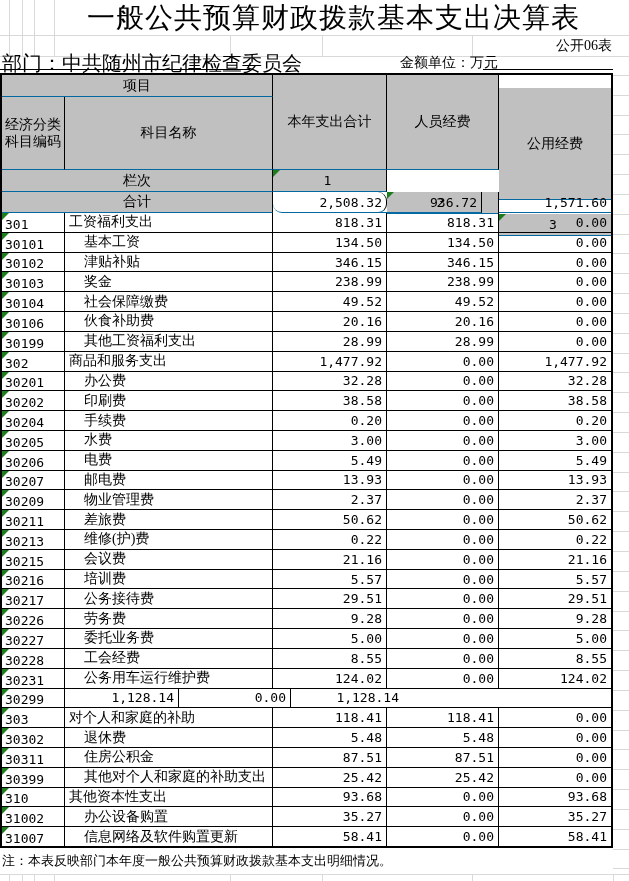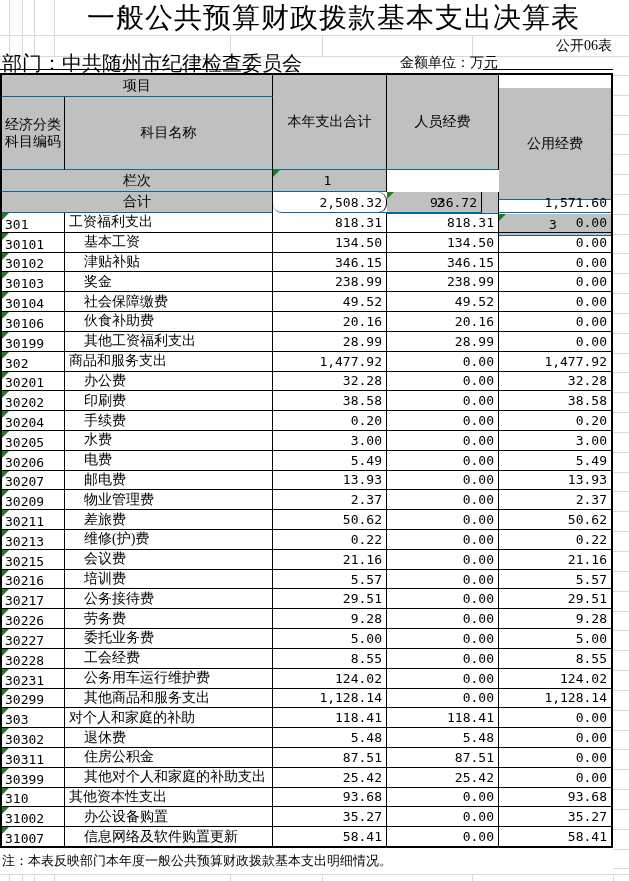--- a/index.html
+++ b/index.html
@@ -371,21 +371,20 @@
     <div class="dc c-v w1">124.02</div>
     <div class="dc c-v">0.00</div>
     <div class="dc c-v last">124.02</div>
   </div>
 
   <div class="drow">
     <div class="dc c-code">
       <span class="tri"></span>
       <span>30299</span>
     </div>
-    <div class="dc c-name indent">其他商品和服务支出</div>
     <div class="dc c-v w1">1,128.14</div>
     <div class="dc c-v">0.00</div>
     <div class="dc c-v last">1,128.14</div>
   </div>
 
   <div class="drow">
     <div class="dc c-code">
       <span class="tri"></span>
       <span>303</span>
     </div>

